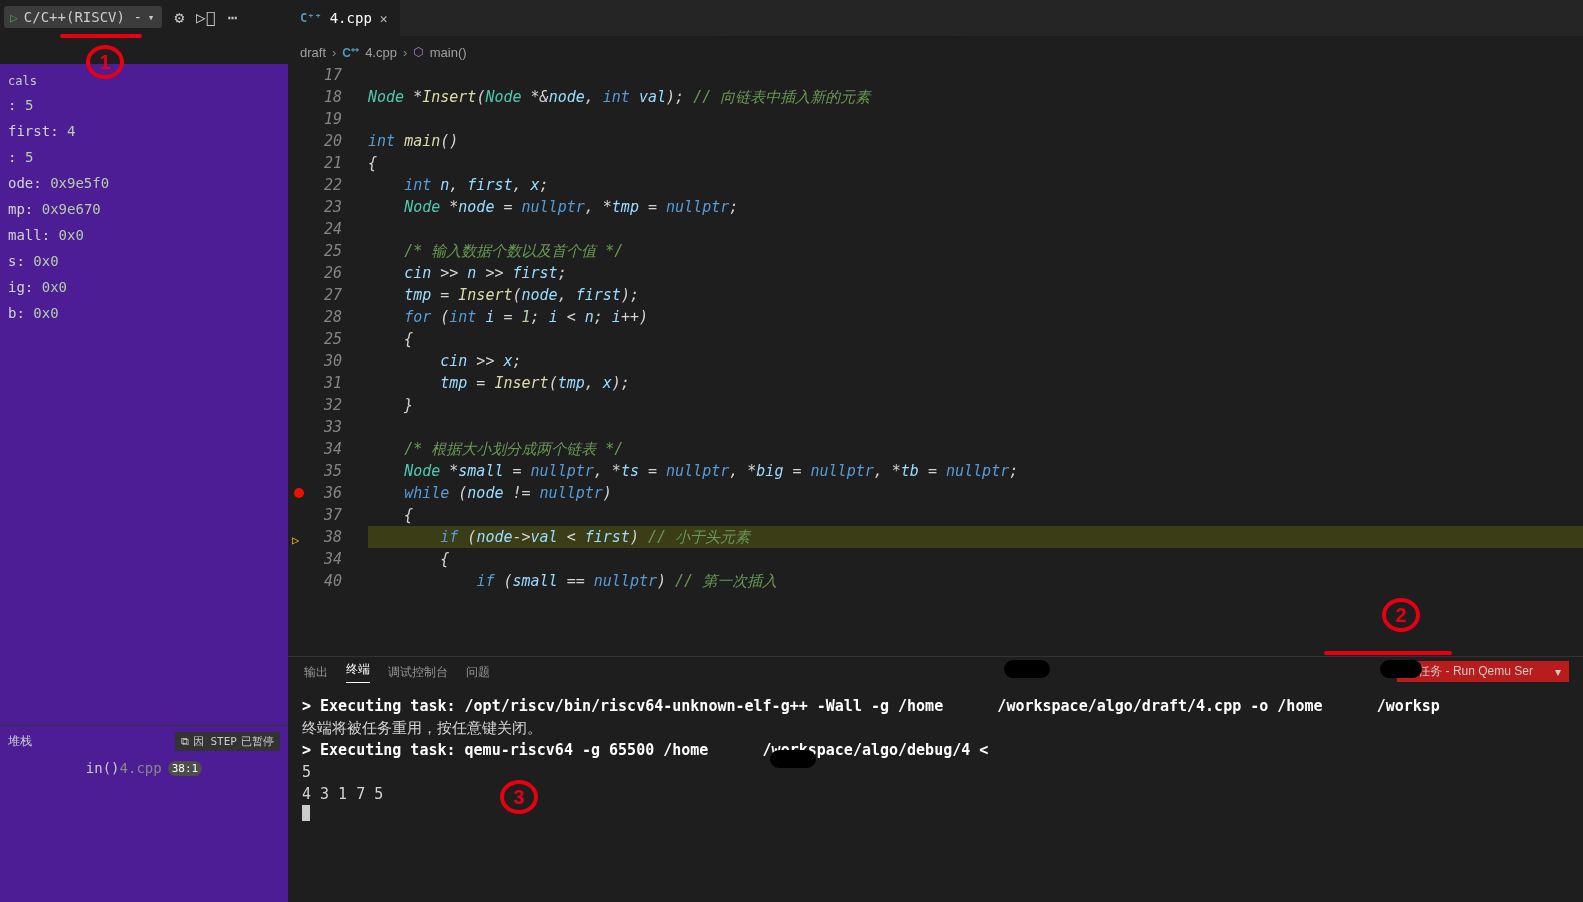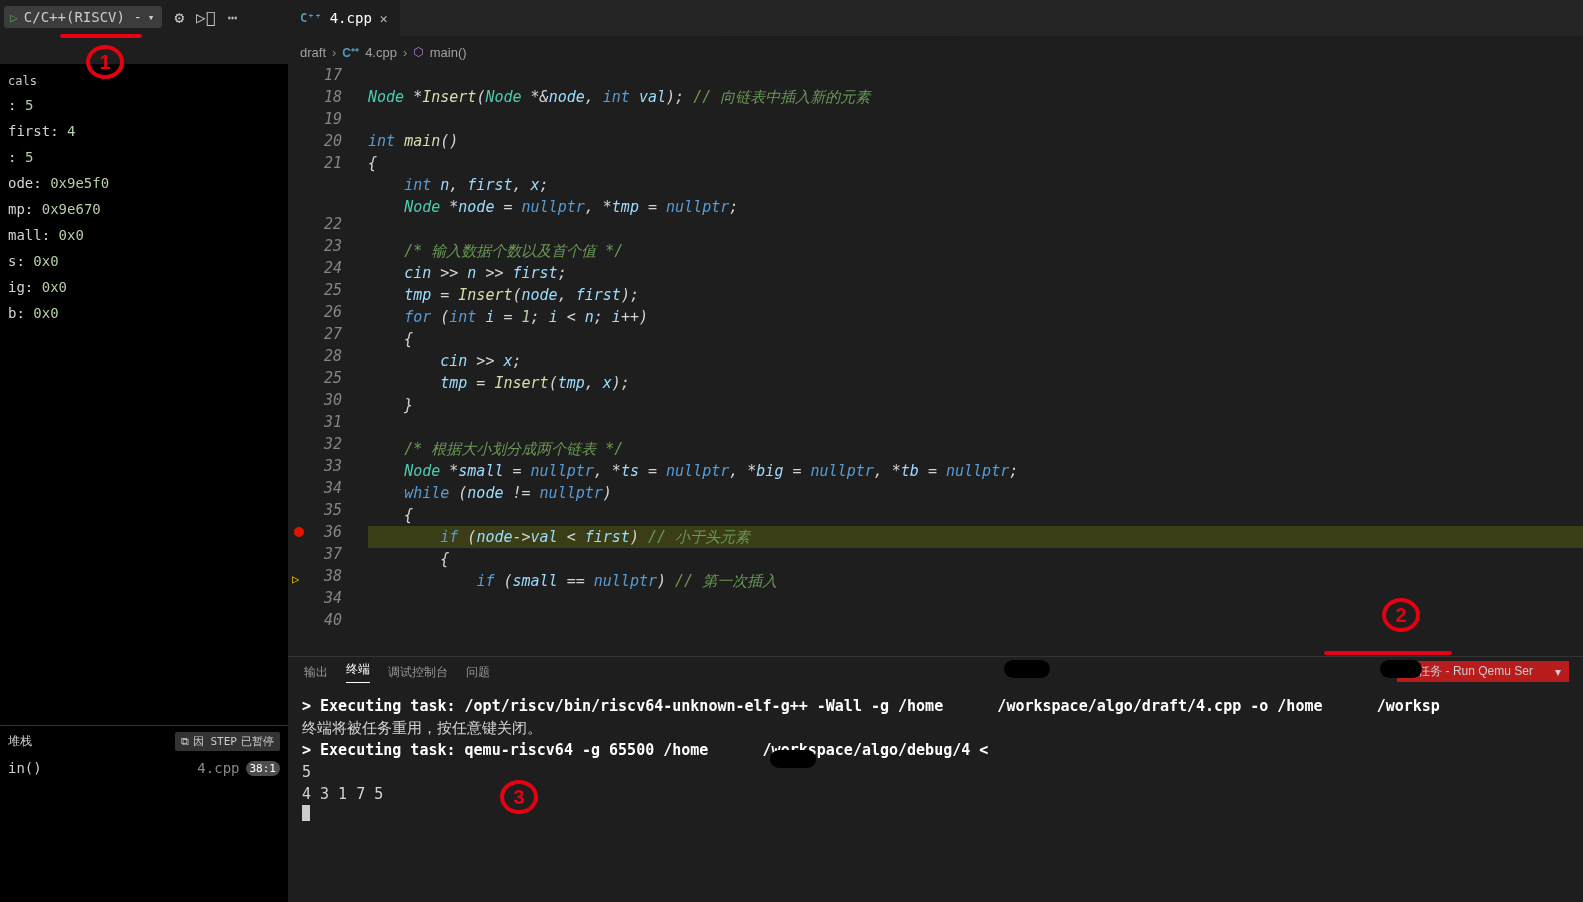--- a/index.html
+++ b/index.html
@@ -35,21 +35,21 @@
   .chev { color: #c8c8c8; font-size: 11px; }
   .icon-btn { color: #c8c8c8; font-size: 16px; cursor: pointer; }
 
   
   .sidebar {
     position: absolute;
     top: 64px;
     left: 0;
     width: 288px;
     bottom: 0;
-    background: #000000;
+    background: #4c1d95;
     padding-top: 6px;
   }
   .section-header {
     color: #cccccc;
     font-size: 12px;
     padding: 4px 8px;
   }
   .var-row {
     padding: 2px 8px;
     color: #cccccc;
@@ -81,21 +81,21 @@
     font-size: 11px;
     padding: 2px 6px;
     border-radius: 2px;
     display: flex;
     gap: 4px;
     align-items: center;
   }
   .frame-row {
     display: flex;
     align-items: center;
-    justify-content: space-between;
+    justify-content: center;
     padding: 3px 8px;
   }
   .line-badge {
     background: #4d4d4d;
     color: #fff;
     font-size: 11px;
     padding: 1px 4px;
     border-radius: 8px;
   }
 
@@ -379,21 +379,21 @@
   </div>
 </div>
 
 <div class="editor">
   <div class="gutter" id="gutter">
       <div style="position: relative;">17</div>
       <div style="position: relative;">18</div>
       <div style="position: relative;">19</div>
       <div style="position: relative;">20</div>
       <div style="position: relative;">21</div>
-      <div style="position: relative; margin-top: 39px;">22</div>
+      <div style="position: relative;">22</div>
       <div style="position: relative;">23</div>
       <div style="position: relative;">24</div>
       <div style="position: relative;">25</div>
       <div style="position: relative;">26</div>
       <div style="position: relative;">27</div>
       <div style="position: relative;">28</div>
       <div style="position: relative;">25</div>
       <div style="position: relative;">30</div>
       <div style="position: relative;">31</div>
       <div style="position: relative;">32</div>

